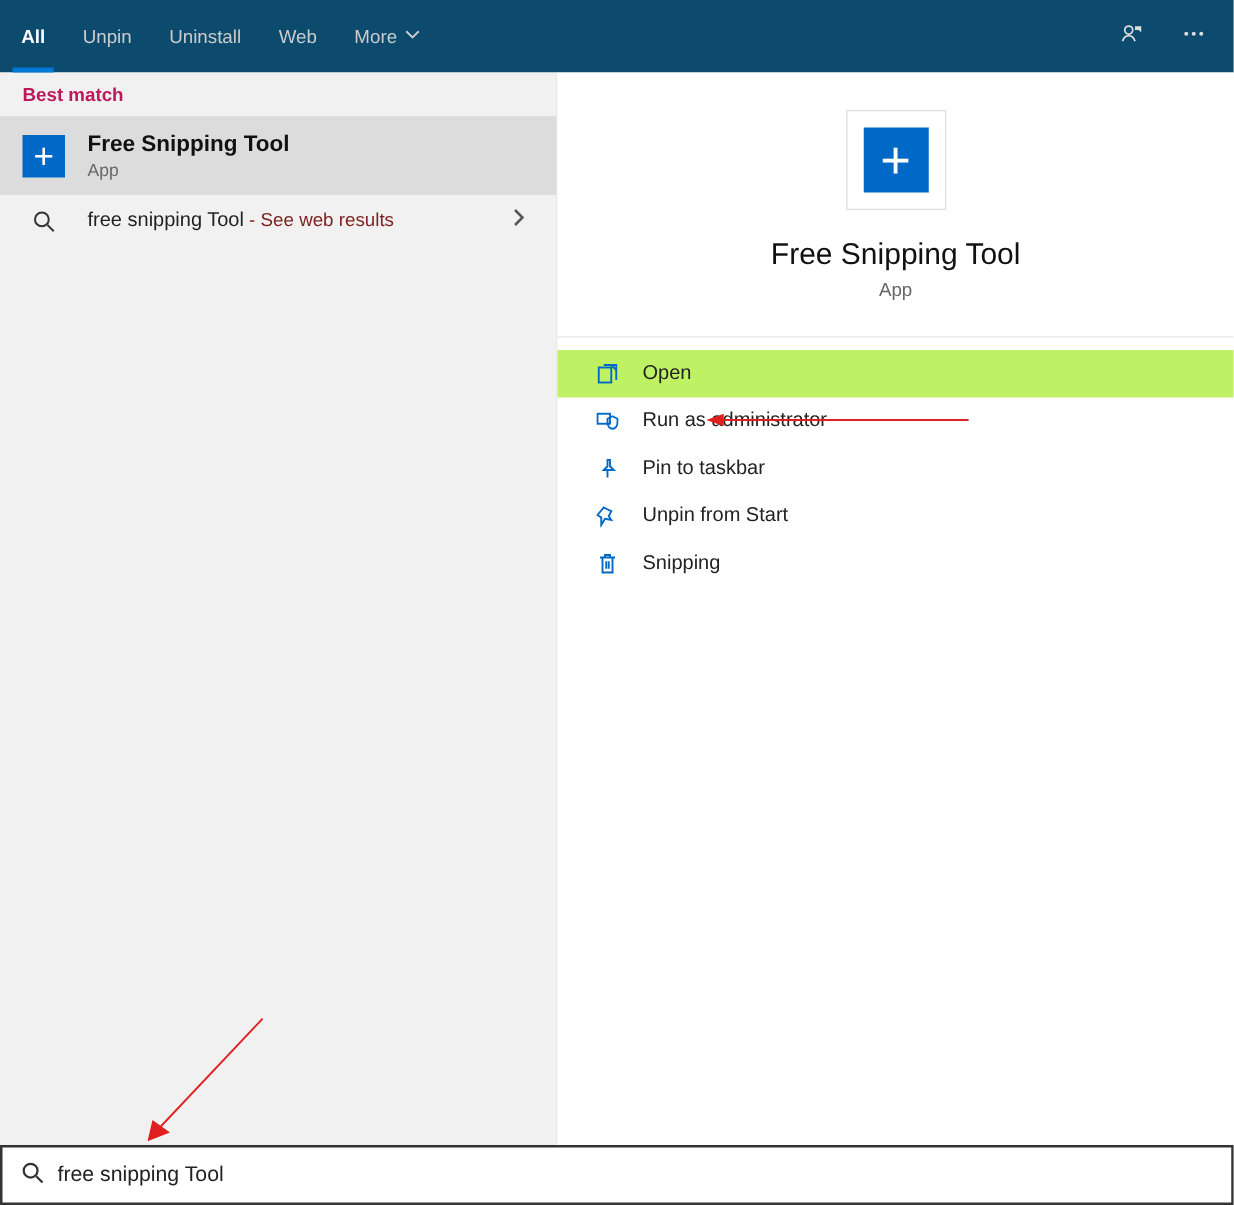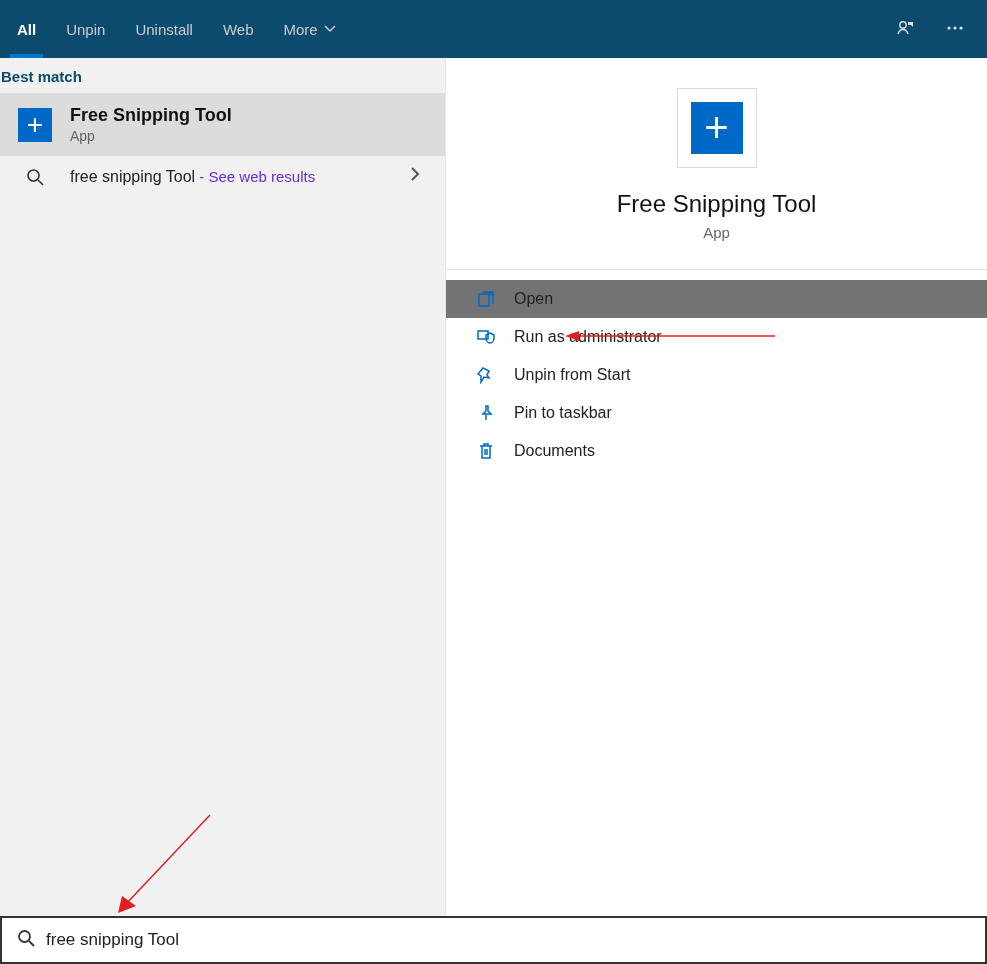--- a/index.html
+++ b/index.html
@@ -24,21 +24,21 @@
   .tab .chev { margin-left:6px; }
   .topbar-right { margin-left:auto; display:flex; align-items:center; gap:30px; padding-right:20px; }
   .topicon { color:#dddddd; }
 
   
   .main { display:flex; height:calc(100% - 58px - 48px); }
   .left { width:446px; background:#f1f1f1; border-right:1px solid #e6e6e6; }
   .right { flex:1; background:#ffffff; display:flex; flex-direction:column; }
 
   .section-header {
-    font-size:15px; font-weight:700; color:#0c4a6e; padding:10px 20px 8px 1px;
+    font-size:15px; font-weight:700; color:#be185d; padding:10px 20px 8px 18px;
   }
 
   .result-item {
     display:flex; align-items:center; padding:12px 18px; cursor:pointer;
   }
   .result-item.selected { background:#dcdcdc; }
   .result-icon {
     width:34px; height:34px; background:#0068c6; display:flex;
     align-items:center; justify-content:center; color:#fff; margin-right:18px;
     flex-shrink:0;
@@ -47,21 +47,21 @@
   .result-text .title { font-size:18px; font-weight:600; color:#111; }
   .result-text .sub { font-size:14px; color:#666; margin-top:2px; }
 
   .web-item {
     display:flex; align-items:center; padding:10px 18px; cursor:pointer;
     justify-content:space-between;
   }
   .web-item-left { display:flex; align-items:center; }
   .web-item .search-icon { width:34px; display:flex; justify-content:center; margin-right:18px; }
   .web-item .query { font-size:16px; color:#222; }
-  .web-item .suffix { font-size:15px; color:#6d28d9; }
+  .web-item .suffix { font-size:15px; color:#7f1d1d; }
   .chevron-right { color:#555; font-size:18px; padding-right:6px; }
 
   
   .detail-header {
     display:flex; flex-direction:column; align-items:center;
     padding:30px 20px 28px 20px; border-bottom:1px solid #e6e6e6;
   }
   .detail-icon-box {
     width:80px; height:80px; border:1px solid #dcdcdc; display:flex;
     align-items:center; justify-content:center; margin-bottom:22px;
@@ -72,21 +72,21 @@
   }
   .detail-icon-inner .plus { font-size:42px; font-weight:300; }
   .detail-title { font-size:24px; color:#111; }
   .detail-sub { font-size:15px; color:#666; margin-top:6px; }
 
   .actions { padding:10px 0 0 0; }
   .action {
     display:flex; align-items:center; padding:10px 20px 10px 26px;
     font-size:16px; color:#222; cursor:pointer; position:relative;
   }
-  .action.highlight { background:#737373; }
+  .action.highlight { background:#bef264; }
   .action-icon {
     width:28px; display:flex; justify-content:center; color:#0068c6;
     margin-right:14px; flex-shrink:0;
   }
 
   
   .searchbar {
     position:absolute; bottom:0; left:0; right:0; height:48px;
     border:2px solid #333333; background:#ffffff; display:flex; align-items:center;
     padding:0 10px;
@@ -205,41 +205,41 @@
           <svg width="18" height="18" viewBox="0 0 18 18" fill="none" stroke="#0068c6" stroke-width="1.5">
             <rect x="1" y="3" width="10" height="8"></rect>
               <path d="M13 5l4 2v3c0 3-2 5-4 5s-4-2-4-5V7z"></path>
           </svg>
         </span>
         <span>Run as administrator</span>
       </div>
       <div class="action">
         <span class="action-icon">
           <svg width="18" height="18" viewBox="0 0 18 18" fill="none" stroke="#0068c6" stroke-width="1.5">
-            <path d="M6 2l6 3-2 4 2 3-5-1-3 5 0-6-3-2z"></path>
-          </svg>
-        </span>
-        <span>Unpin from Start</span>
-      </div>
-      <div class="action">
-        <span class="action-icon">
-          <svg width="18" height="18" viewBox="0 0 18 18" fill="none" stroke="#0068c6" stroke-width="1.5">
             <path d="M11 2v5l3 3H6l3-3V2z"></path>
               <line x1="9" y1="10" x2="9" y2="16"></line>
           </svg>
         </span>
         <span>Pin to taskbar</span>
       </div>
       <div class="action">
         <span class="action-icon">
           <svg width="18" height="18" viewBox="0 0 18 18" fill="none" stroke="#0068c6" stroke-width="1.5">
+            <path d="M6 2l6 3-2 4 2 3-5-1-3 5 0-6-3-2z"></path>
+          </svg>
+        </span>
+        <span>Unpin from Start</span>
+      </div>
+      <div class="action">
+        <span class="action-icon">
+          <svg width="18" height="18" viewBox="0 0 18 18" fill="none" stroke="#0068c6" stroke-width="1.5">
             <path d="M3 4h12M5 4v12h8V4M7 4V2h4v2M8 7v6M10 7v6"></path>
           </svg>
         </span>
-        <span>Documents</span>
+        <span>Snipping</span>
       </div>
     </div>
   </div>
 </div>
 
 <div class="searchbar">
   <span class="search-icon">
     <svg width="20" height="20" viewBox="0 0 20 20" fill="none" stroke="#333" stroke-width="1.8">
       <circle cx="8.5" cy="8.5" r="5.5"></circle>
         <line x1="13" y1="13" x2="18" y2="18"></line>

